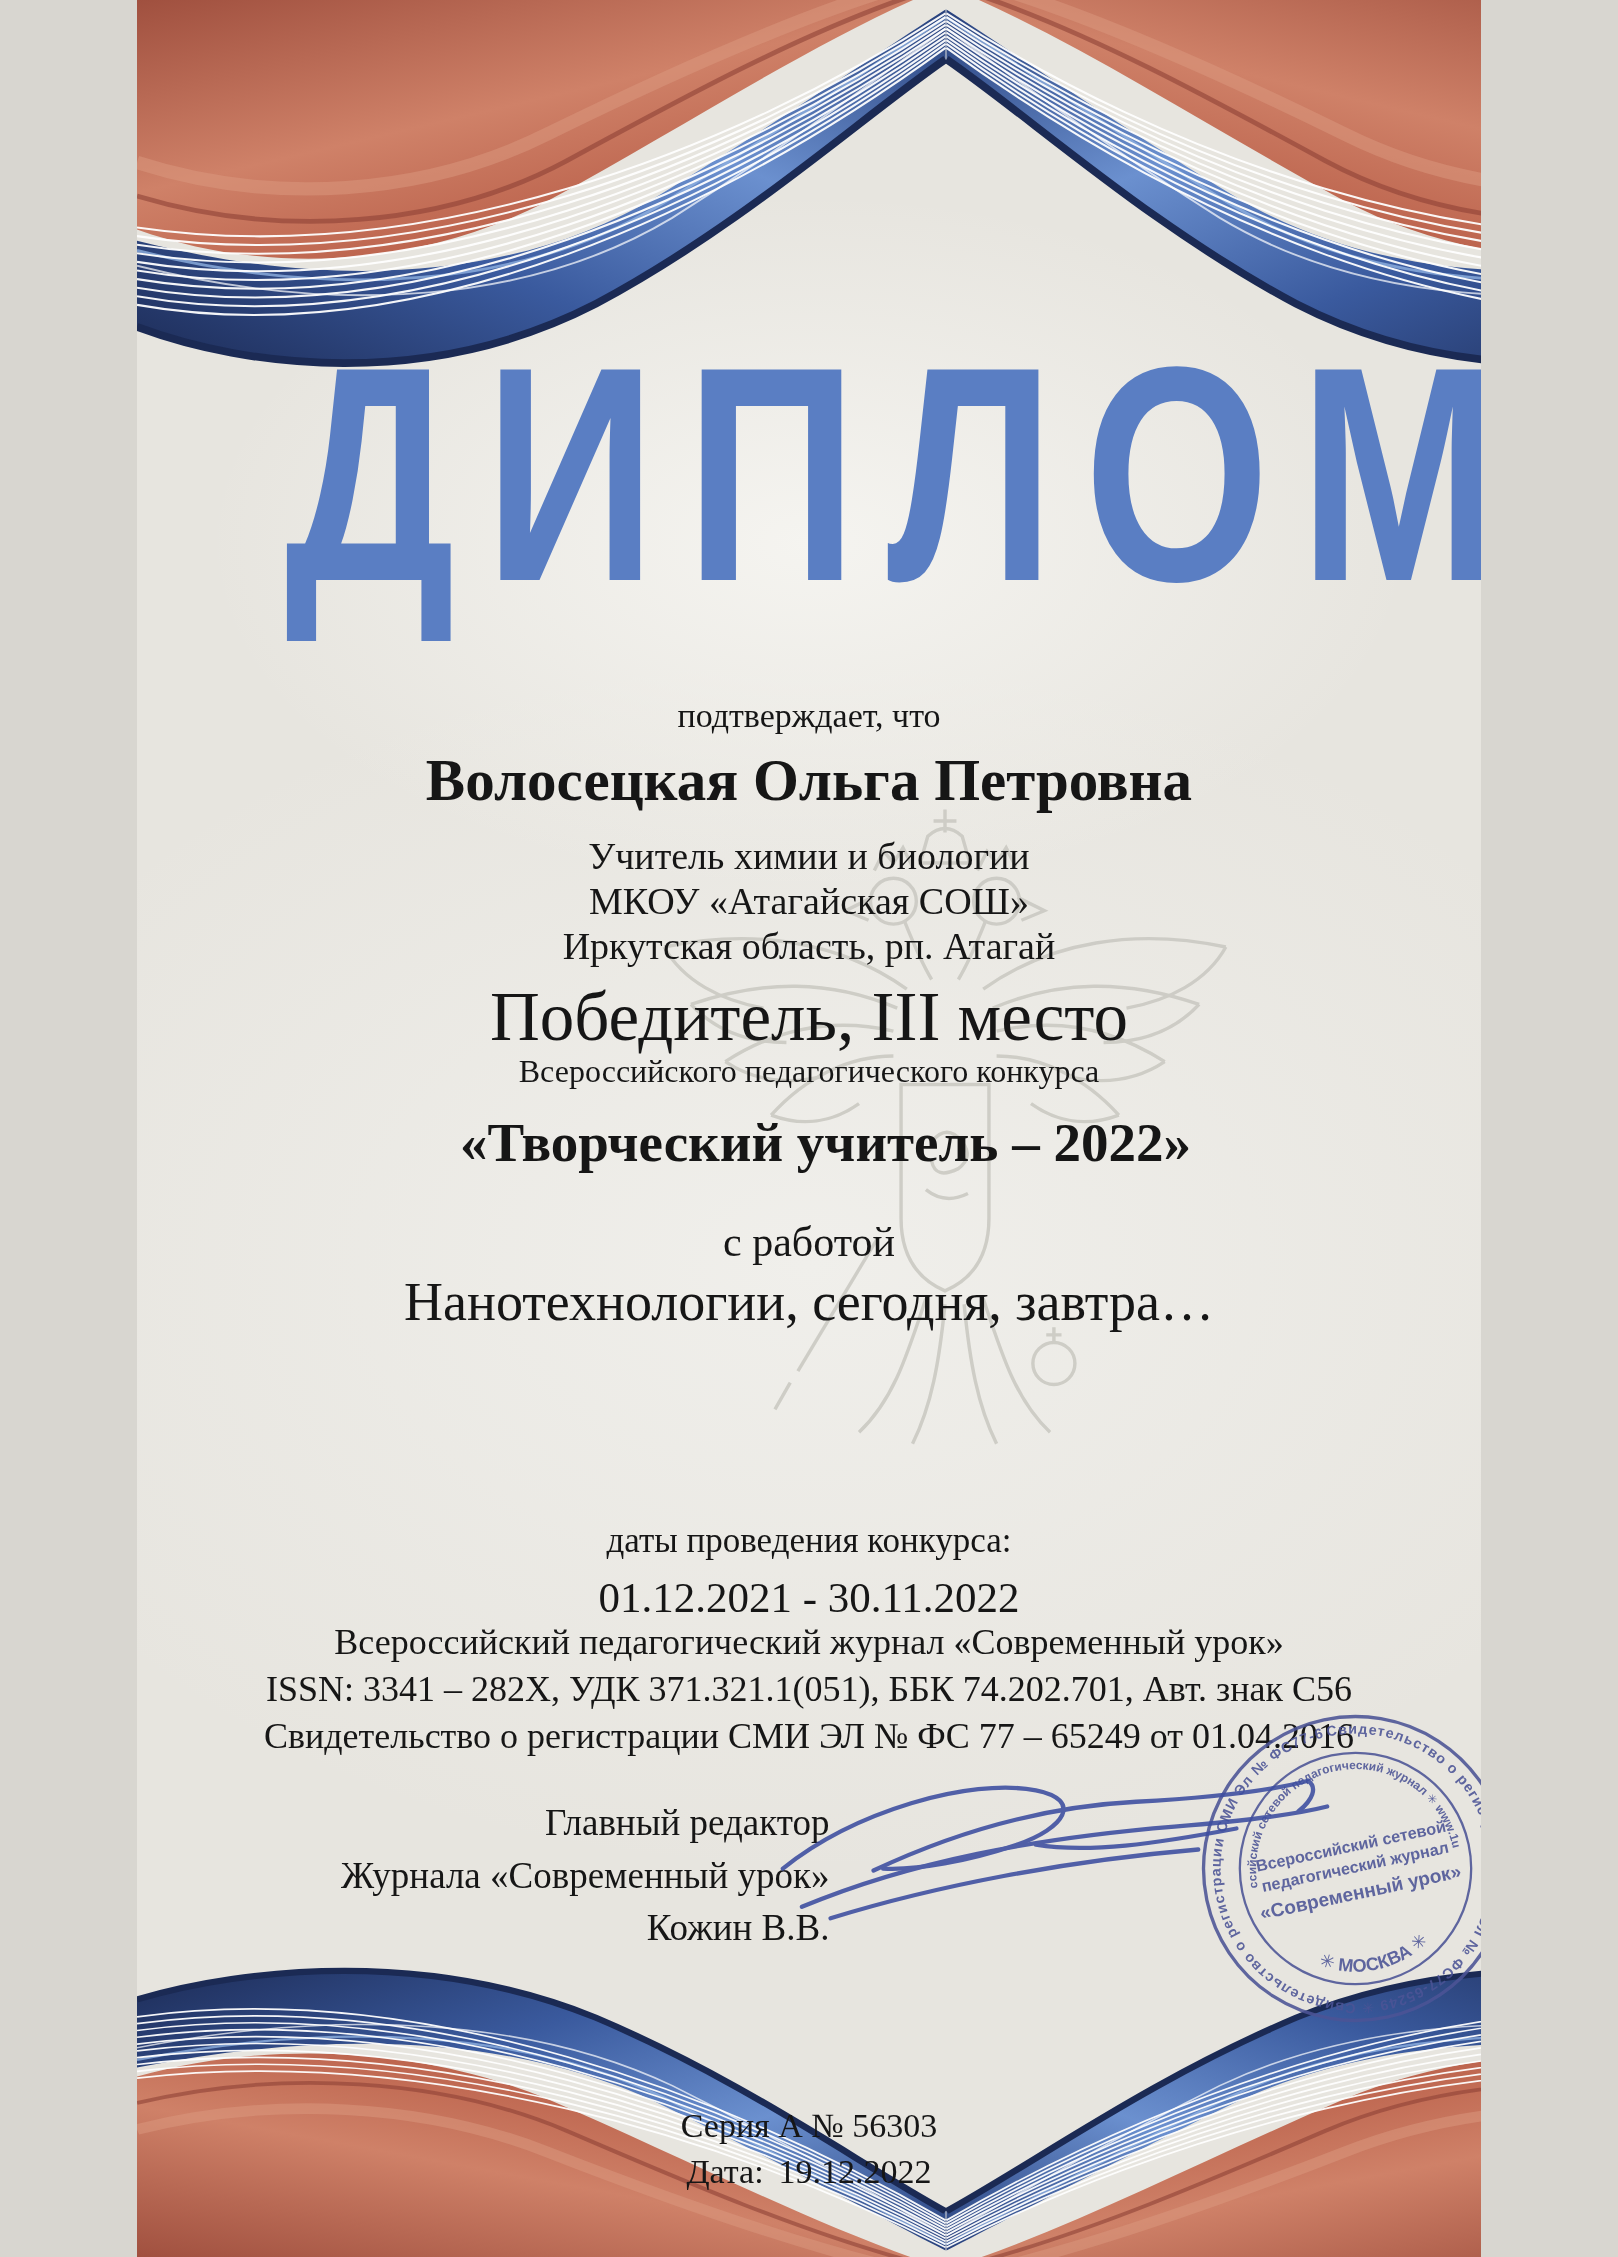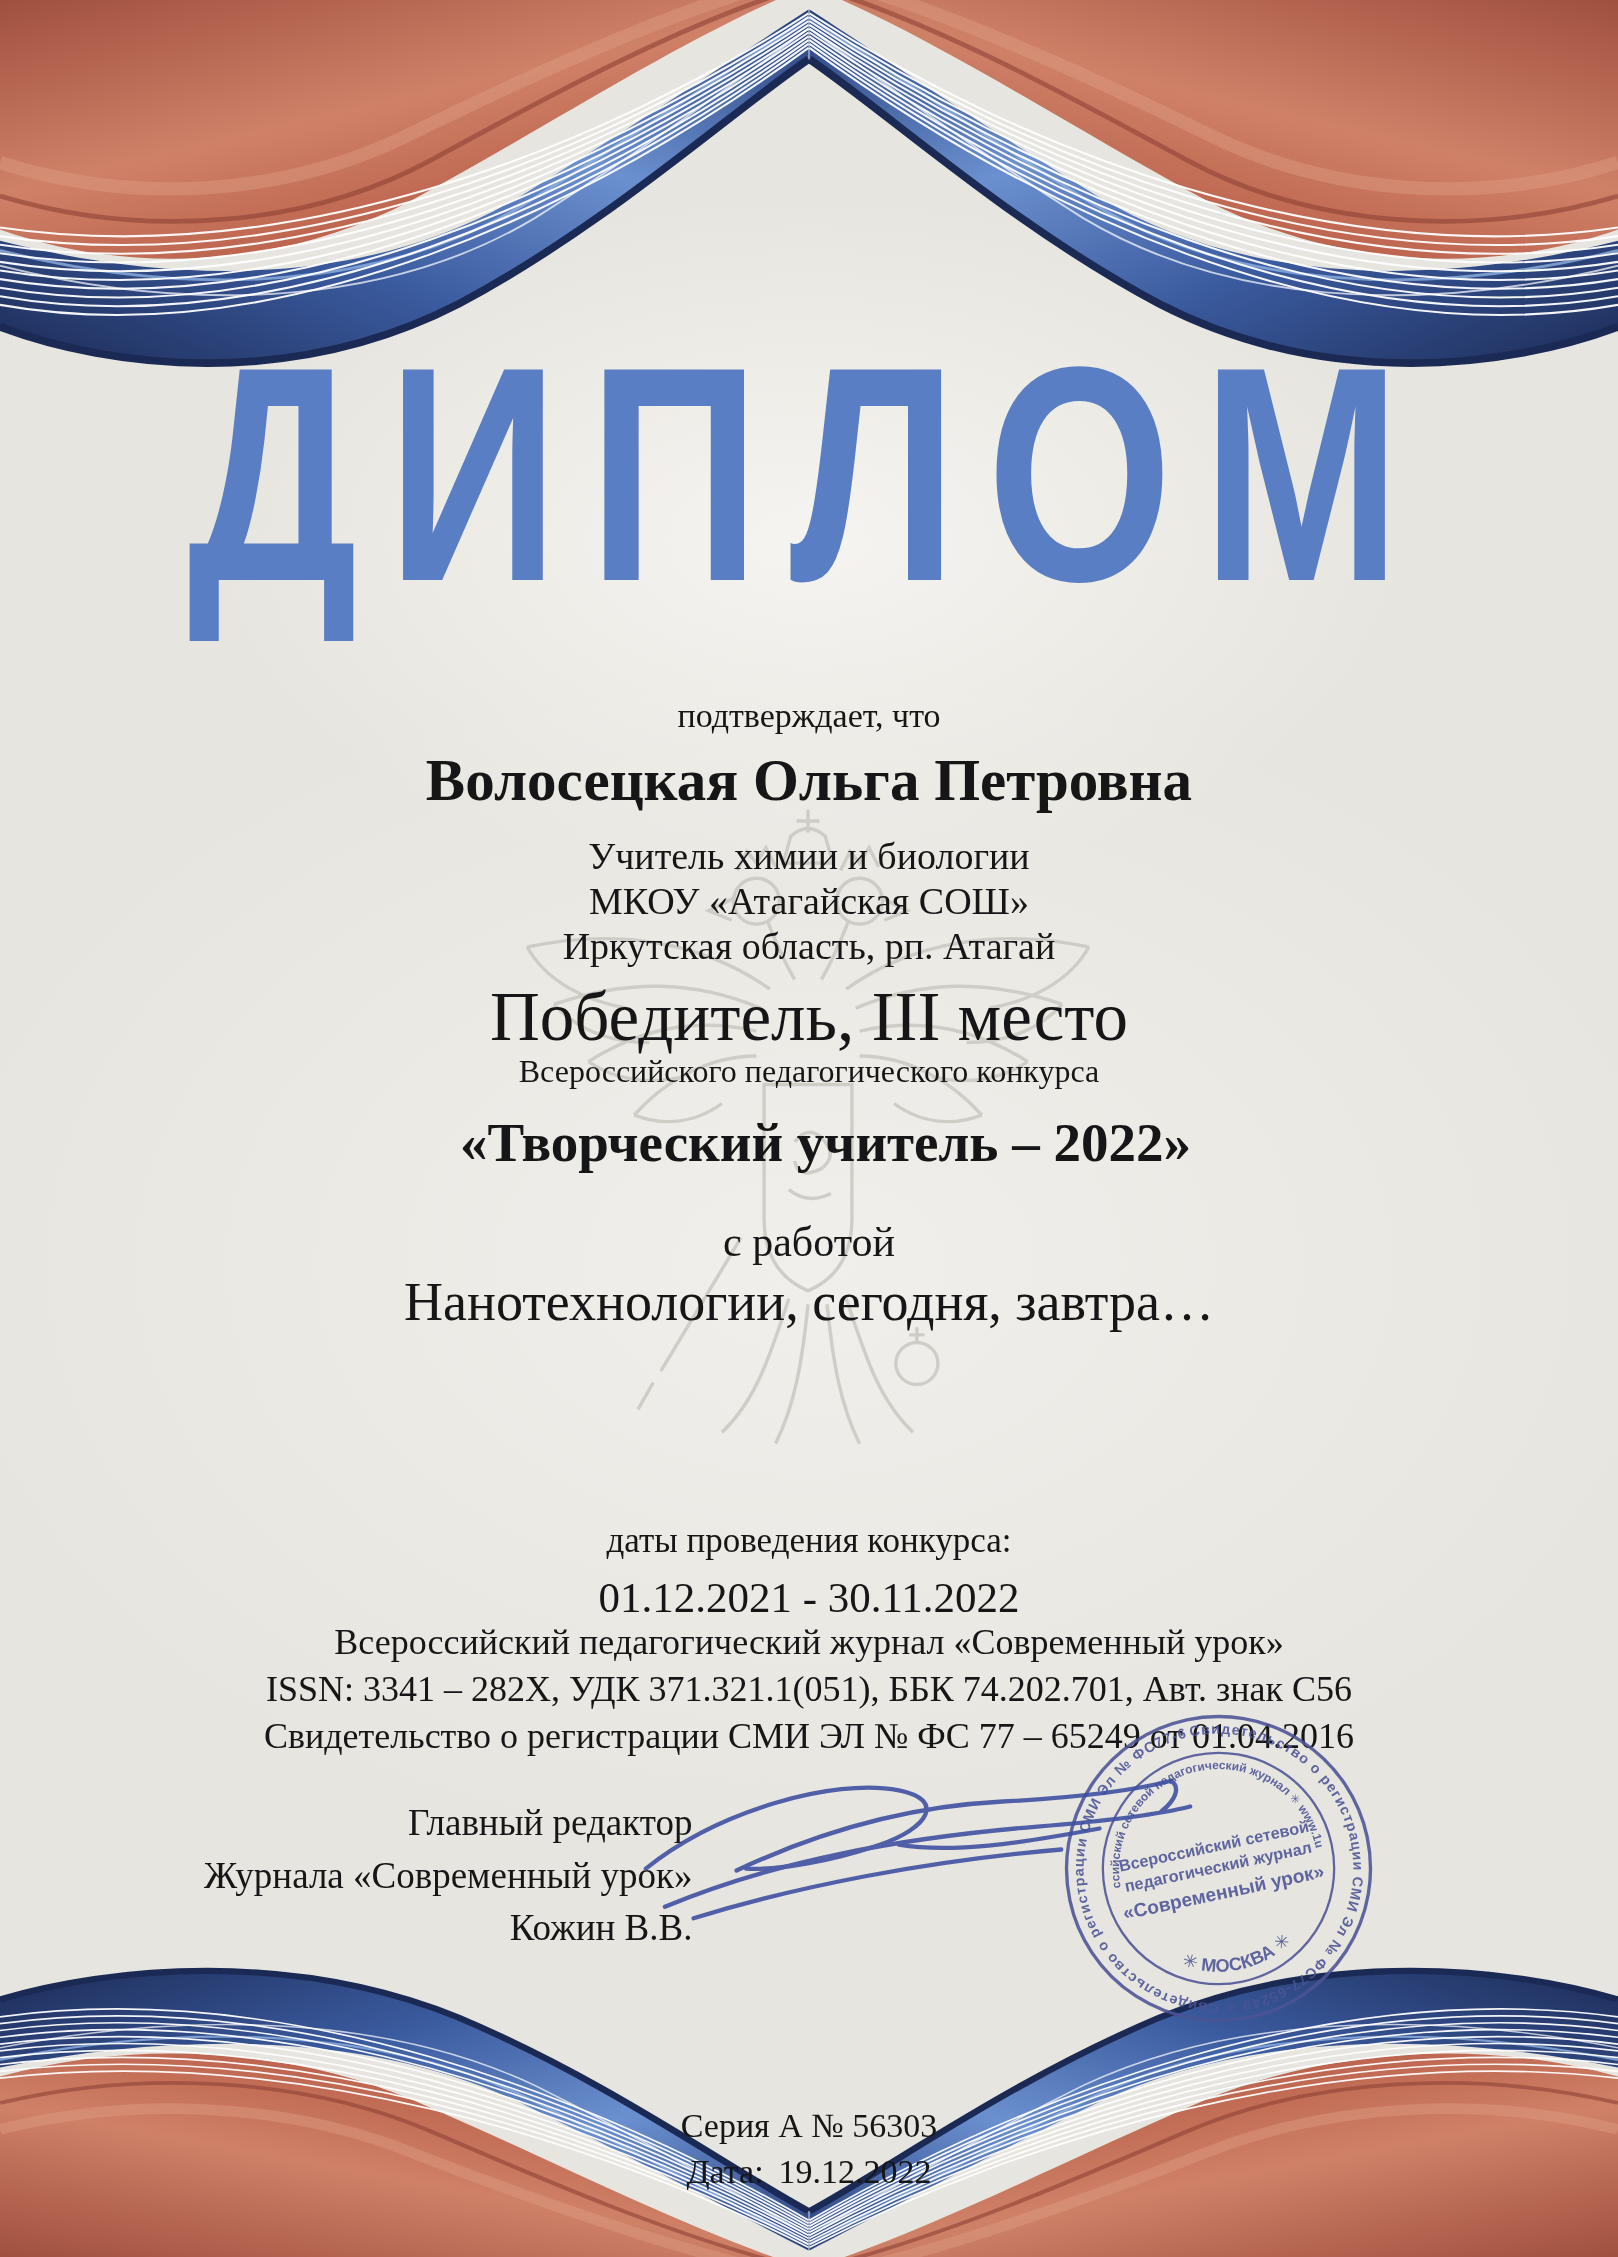--- a/index.html
+++ b/index.html
@@ -1,17 +1,17 @@
 <!DOCTYPE html>
 <html><head>
 <meta charset="utf-8">
 <style>
   html,body{margin:0;padding:0;background:#d8d6d0;}
   .page{
-    position:relative;width:1618px;height:2258px;margin:0 auto;overflow:hidden;
+    position:relative;width:1344px;height:2258px;margin:0 auto;overflow:hidden;
     background:
       radial-gradient(ellipse 860px 497px at 50% 24%, #f5f4f0 0%, rgba(245,244,240,0) 70%),
       radial-gradient(ellipse 1195px 813px at 50% 56%, #f0efeb 0%, rgba(240,239,235,0) 75%),
       #e7e5df;
     font-family:"Liberation Serif","DejaVu Serif",serif;color:#161616;
   }
   .abs{position:absolute;left:0;right:0;text-align:center;line-height:1.18;}
   .deco{position:absolute;left:0;width:1618px;display:block;}
   .deco.top{top:0;height:411px;}
   .deco.bottom{bottom:0;height:325px;}

